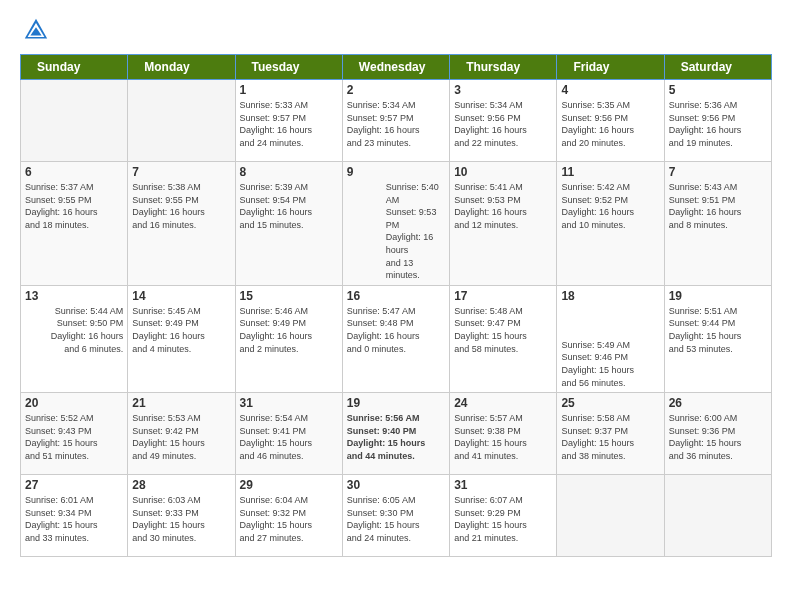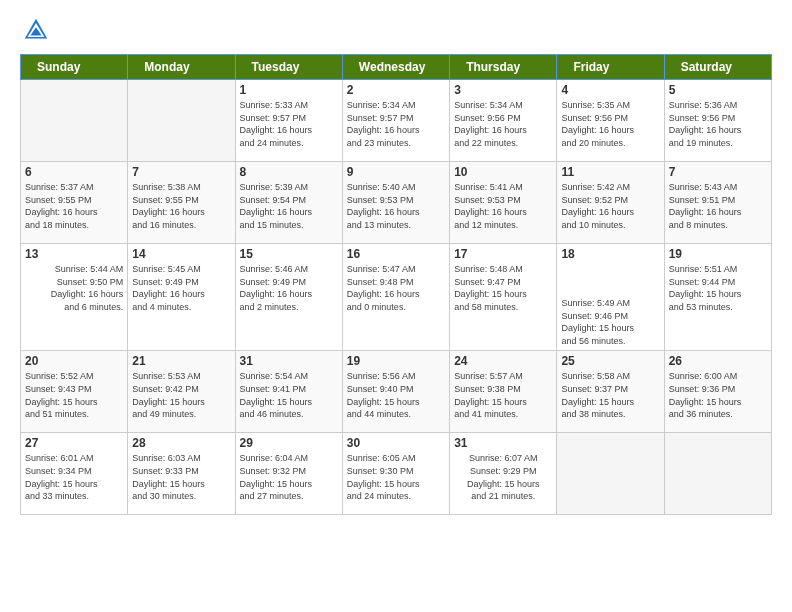--- a/index.html
+++ b/index.html
@@ -192,21 +192,21 @@
           </td>
           <td>
             <span class="day-num">8</span>
             <div class="day-info" style="white-space: pre-line;">Sunrise: 5:39 AM
 Sunset: 9:54 PM
 Daylight: 16 hours
 and 15 minutes.</div>
           </td>
           <td>
             <span class="day-num">9</span>
-            <div class="day-info" style="white-space: pre-line;">Sunrise: 5:40 AM
+            <div class="day-info" style="white-space: pre-line; margin-left: 39px;">Sunrise: 5:40 AM
 Sunset: 9:53 PM
 Daylight: 16 hours
 and 13 minutes.</div>
           </td>
           <td>
             <span class="day-num">10</span>
             <div class="day-info" style="white-space: pre-line;">Sunrise: 5:41 AM
 Sunset: 9:53 PM
 Daylight: 16 hours
 and 12 minutes.</div>
@@ -294,21 +294,21 @@
           </td>
           <td>
             <span class="day-num">31</span>
             <div class="day-info" style="white-space: pre-line;">Sunrise: 5:54 AM
 Sunset: 9:41 PM
 Daylight: 15 hours
 and 46 minutes.</div>
           </td>
           <td>
             <span class="day-num">19</span>
-            <div class="day-info" style="white-space: pre-line;">Sunrise: 5:56 AM
+            <div class="day-info" style="white-space: pre-line; font-weight: bold;">Sunrise: 5:56 AM
 Sunset: 9:40 PM
 Daylight: 15 hours
 and 44 minutes.</div>
           </td>
           <td>
             <span class="day-num">24</span>
             <div class="day-info" style="white-space: pre-line;">Sunrise: 5:57 AM
 Sunset: 9:38 PM
 Daylight: 15 hours
 and 41 minutes.</div>
@@ -352,21 +352,21 @@
           </td>
           <td>
             <span class="day-num">30</span>
             <div class="day-info" style="white-space: pre-line;">Sunrise: 6:05 AM
 Sunset: 9:30 PM
 Daylight: 15 hours
 and 24 minutes.</div>
           </td>
           <td>
             <span class="day-num">31</span>
-            <div class="day-info" style="white-space: pre-line; text-align: center;">Sunrise: 6:07 AM
+            <div class="day-info" style="white-space: pre-line;">Sunrise: 6:07 AM
 Sunset: 9:29 PM
 Daylight: 15 hours
 and 21 minutes.</div>
           </td>
           <td class="empty"></td>
           <td class="empty"></td>
         </tr>
       </tbody>
   </table>
 </div>

